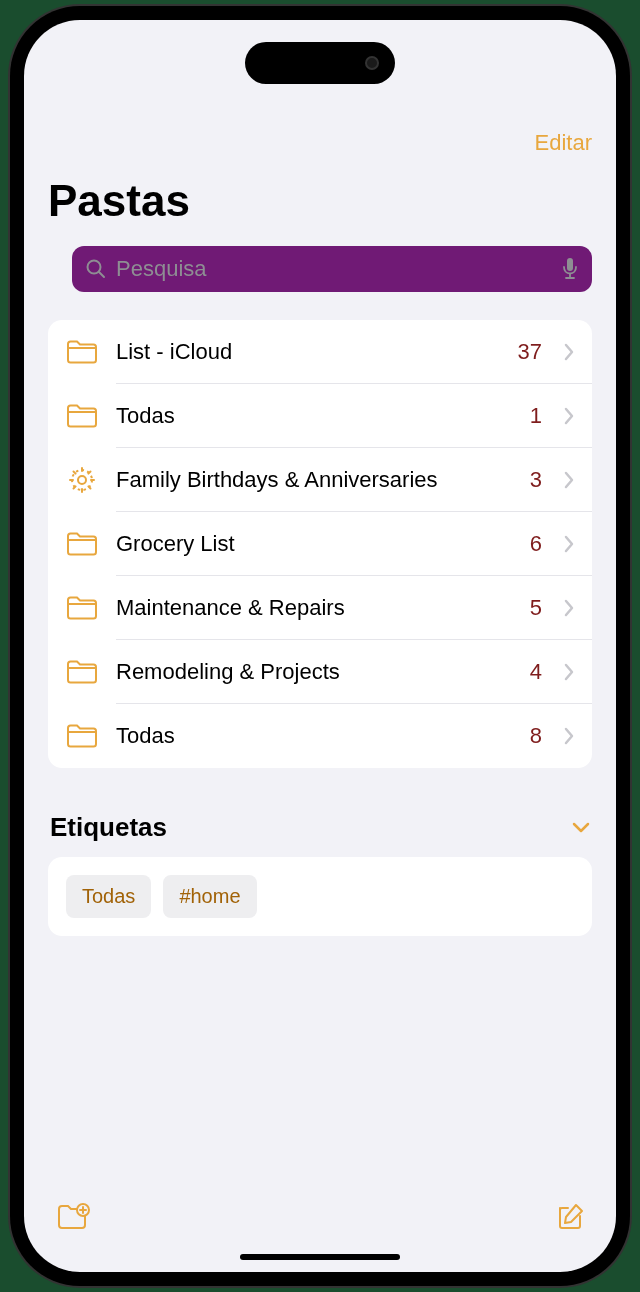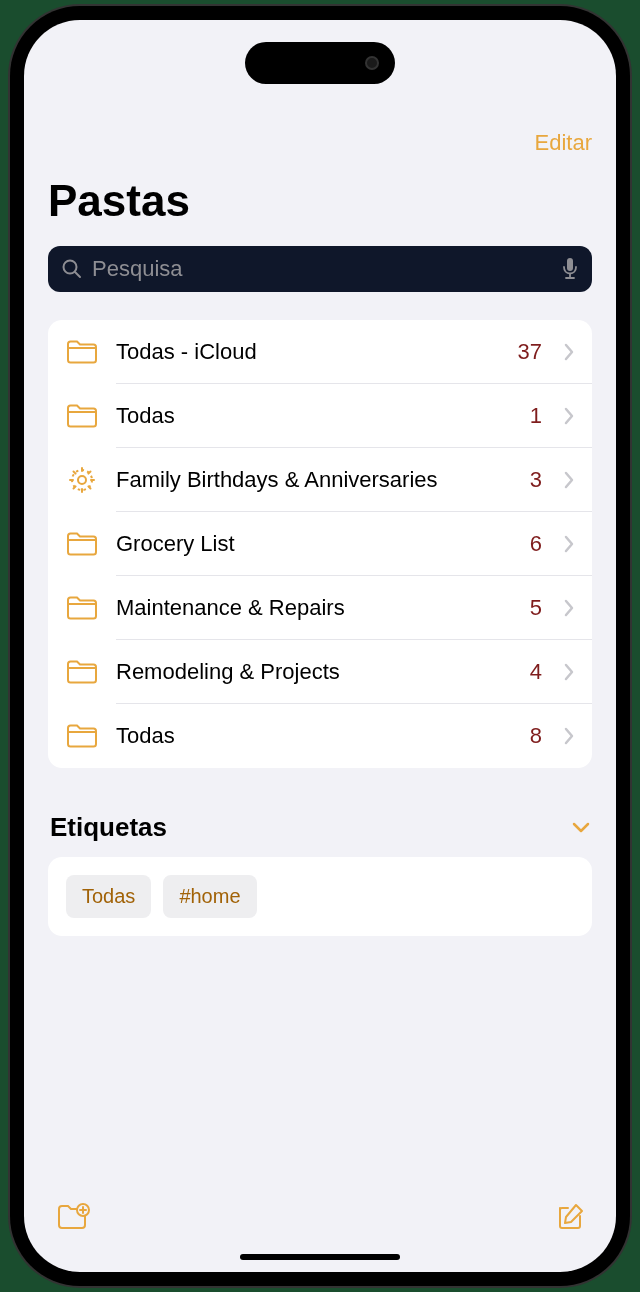--- a/index.html
+++ b/index.html
@@ -86,27 +86,28 @@
       background: none;
       border: none;
       cursor: pointer;
     }
     .page-title {
       font-size: 44px;
       font-weight: 700;
       margin-bottom: 20px;
     }
     .search-bar {
-      background: #0f172a;
+      background: #701a75;
       border-radius: 12px;
       padding: 10px 14px;
       display: flex;
       align-items: center;
       gap: 10px;
       margin-bottom: 28px;
+      margin-left: 24px;
     }
     .search-bar input {
       flex: 1;
       border: none;
       background: none;
       font-size: 22px;
       color: #8e8e93;
       outline: none;
     }
     .search-bar input::placeholder {
@@ -267,21 +268,21 @@
       </div>
 
 
       <div class="folders-list" id="folders-list">
           <div class="folder-row">
             <div class="folder-icon">
               <svg width="32" height="26" viewBox="0 0 32 26">
                 <path d="M2 5 C2 3.5 3 2.5 4.5 2.5 L11 2.5 L14 5.5 L27.5 5.5 C29 5.5 30 6.5 30 8 L30 21 C30 22.5 29 23.5 27.5 23.5 L4.5 23.5 C3 23.5 2 22.5 2 21 Z M2 9 L30 9" stroke="#e8a73e" stroke-width="2" fill="none"></path>
               </svg>
             </div>
-            <div class="folder-name">Todas - iCloud</div>
+            <div class="folder-name">List - iCloud</div>
             <div class="folder-count">37</div>
             <div class="chevron-right">
               <svg width="10" height="18" viewBox="0 0 10 18">
                 <path d="M2 2 L8 9 L2 16" stroke="#c7c7cc" stroke-width="2.5" fill="none" stroke-linecap="round" stroke-linejoin="round"></path>
               </svg>
             </div>
           </div>
           <div class="folder-row">
             <div class="folder-icon">
               <svg width="32" height="26" viewBox="0 0 32 26">

